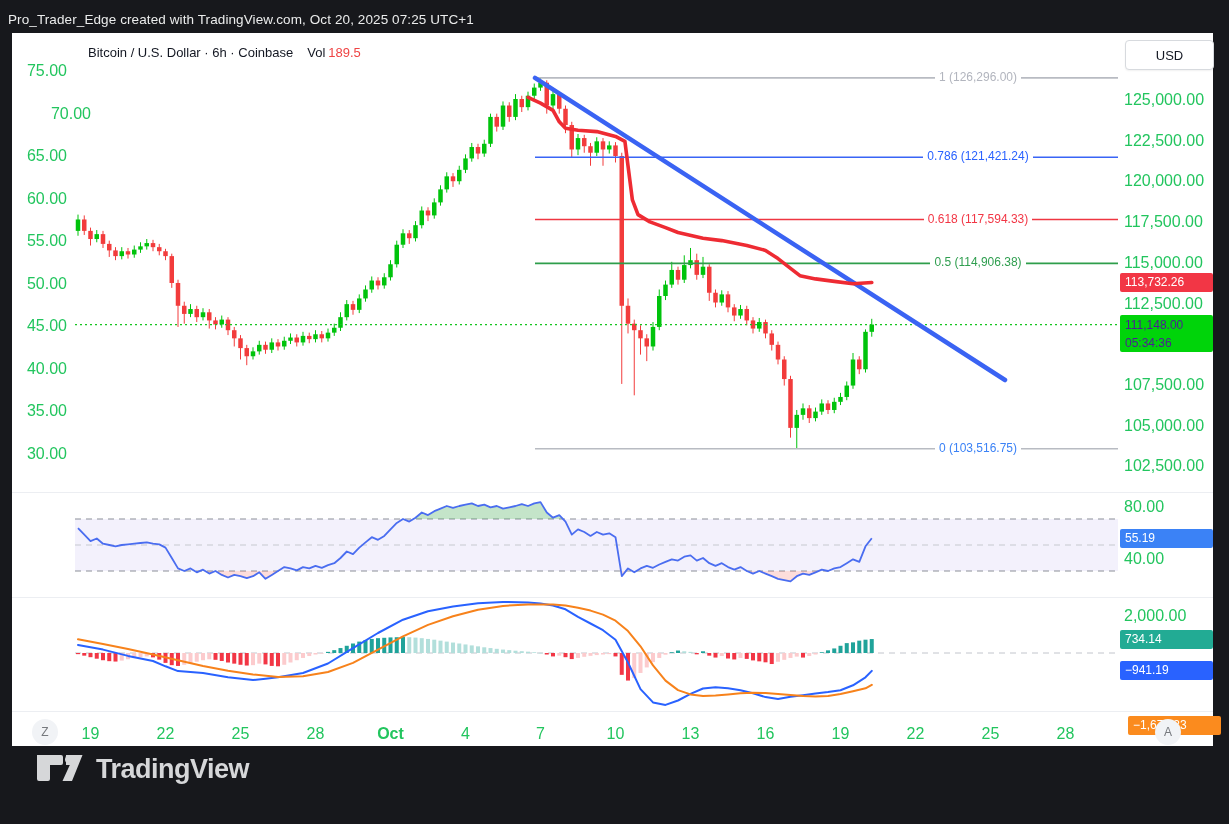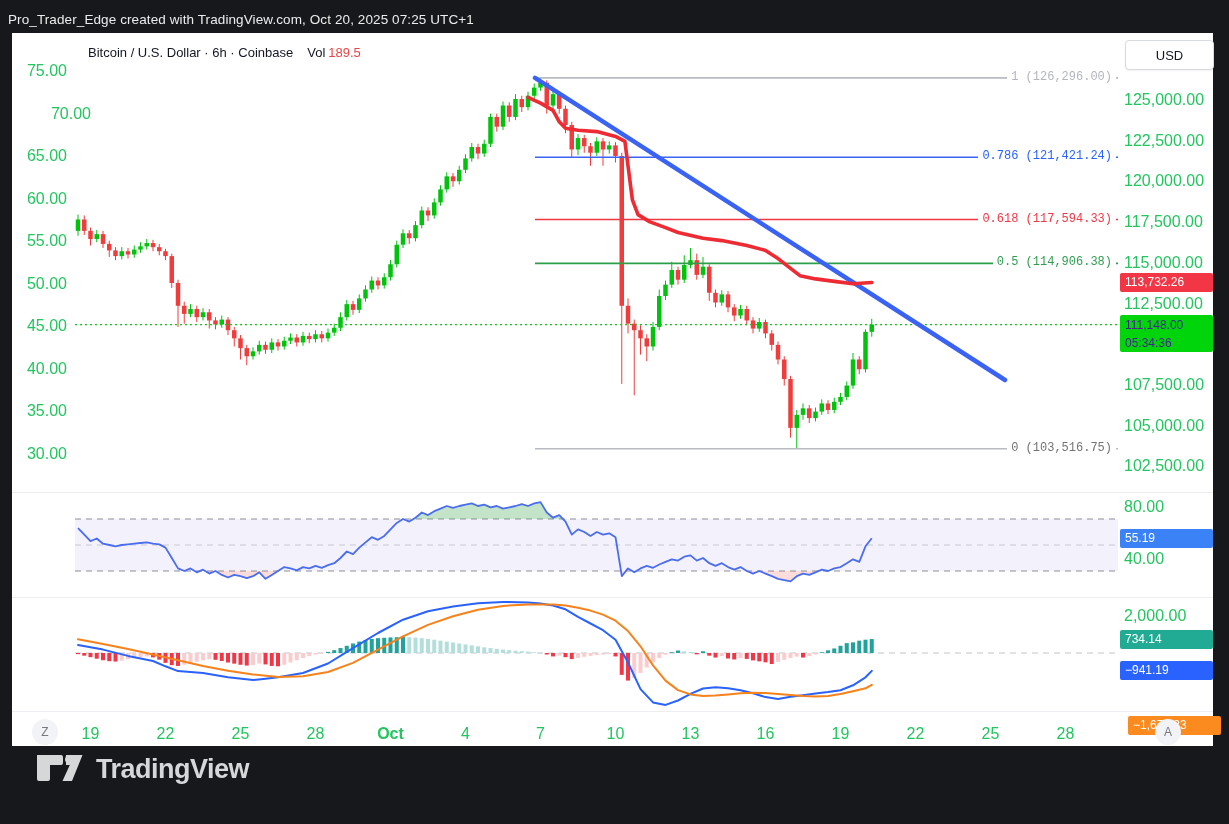--- a/index.html
+++ b/index.html
@@ -7,21 +7,21 @@
          font-family:"Liberation Sans",sans-serif;}
   #topbar{position:absolute;left:0;top:0;width:100%;height:33px;background:#17181c;}
   #topbar .attr{position:absolute;left:8px;top:12px;font-size:13.5px;color:#ebecec;letter-spacing:.1px;}
   #panel{position:absolute;left:12px;top:33px;width:1201px;height:713px;background:#ffffff;}
   #chart-svg{position:absolute;left:0;top:0;pointer-events:none;z-index:5;}
   .lbl{position:absolute;font-size:16px;color:#22c55e;z-index:6;white-space:nowrap;}
   .lbl.right-scale{left:1124px;width:90px;text-align:left;}
   .lbl.left-scale{left:0;width:67px;text-align:right;}
   .lbl.time{width:44px;text-align:center;}
   .lbl.time.bold{font-weight:bold;}
-  .fiblbl{position:absolute;left:840px;width:276px;text-align:right;font-size:12px;z-index:6;white-space:nowrap;font-family:Liberation Mono, monospace;}
+  .fiblbl{position:absolute;left:840px;width:276px;text-align:center;font-size:12px;z-index:6;white-space:nowrap;}
   .fiblbl span{background:#ffffff;padding:0 4px;}
   #title-row{position:absolute;left:88px;top:45px;display:flex;align-items:center;font-size:13px;
              color:#131722;z-index:7;}
   #title-row .vol{margin-left:14px;}
   #title-row .volval{margin-left:3px;color:#ef4444;}
   .tag{position:absolute;left:1120px;width:93px;height:19px;line-height:19px;border-radius:2px;
        font-size:12px;color:#fff;padding-left:5px;box-sizing:border-box;z-index:8;}
   #tag-current{height:37px;line-height:18px;padding-top:1px;color:#4c1d95;}
   #usd-btn{position:absolute;left:1125px;top:40px;width:87px;height:28px;background:#fff;
            border:1px solid #d7dade;border-radius:4px;font-size:13px;color:#131722;
@@ -506,21 +506,21 @@
       <div class="lbl time" style="left: 668.5px; top: 725px;">13</div>
       <div class="lbl time" style="left: 743.5px; top: 725px;">16</div>
       <div class="lbl time" style="left: 818.5px; top: 725px;">19</div>
       <div class="lbl time" style="left: 893.5px; top: 725px;">22</div>
       <div class="lbl time" style="left: 968.5px; top: 725px;">25</div>
       <div class="lbl time" style="left: 1043.5px; top: 725px;">28</div>
       <div class="fiblbl" style="top: 69.8994px; color: rgb(178, 181, 190);"><span>1 (126,296.00)</span></div>
       <div class="fiblbl" style="top: 149.267px; color: rgb(41, 98, 255);"><span>0.786 (121,421.24)</span></div>
       <div class="fiblbl" style="top: 211.574px; color: rgb(242, 54, 69);"><span>0.618 (117,594.33)</span></div>
       <div class="fiblbl" style="top: 255.338px; color: rgb(47, 158, 79);"><span>0.5 (114,906.38)</span></div>
-      <div class="fiblbl" style="top: 440.776px; color: #737373;"><span>0 (103,516.75)</span></div>
+      <div class="fiblbl" style="top: 440.776px; color: #3b82f6;"><span>0 (103,516.75)</span></div>
     </div>
 
   <div class="tag" id="tag-last" style="background: rgb(242, 54, 69); top: 272.954px;">113,732.26</div>
   <div class="tag" id="tag-current" style="background: rgb(0, 212, 10); top: 315.029px;">
     <div>111,148.00</div>
     <div>05:34:36</div>
   </div>
   <div class="tag" id="tag-rsi" style="background: #3b82f6; top: 528.753px;">55.19</div>
   <div class="tag" id="tag-hist" style="background: rgb(34, 171, 148); top: 629.551px;">734.14</div>
   <div class="tag" id="tag-macd" style="background: rgb(41, 98, 255); top: 661.383px;">−941.19</div>

